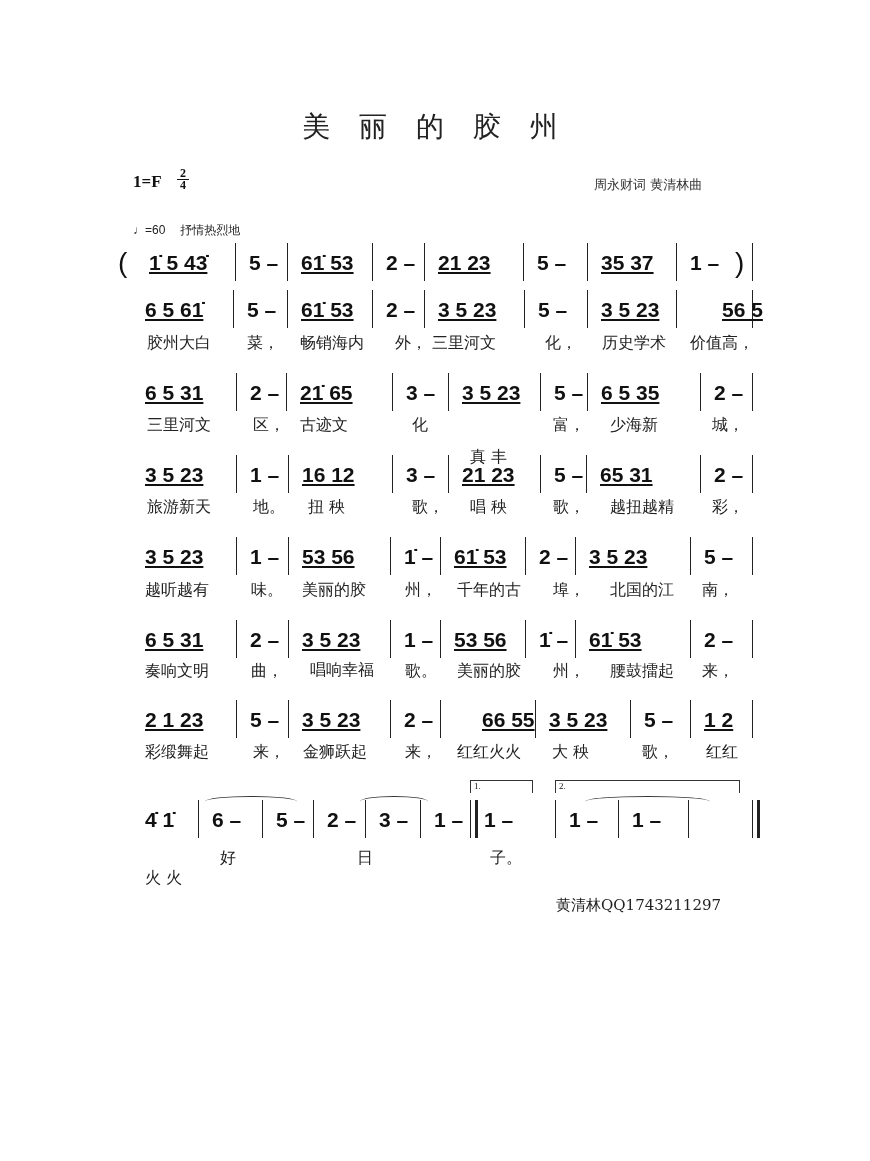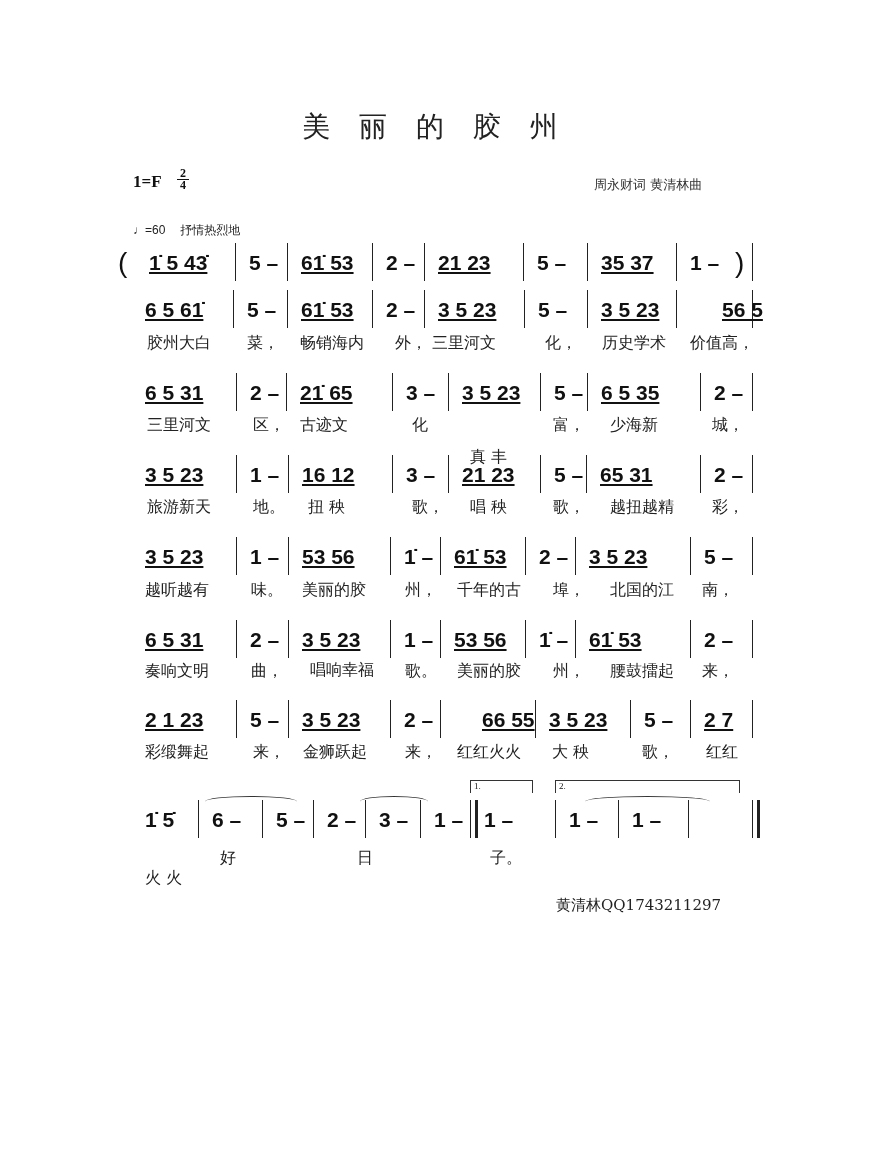--- a/index.html
+++ b/index.html
@@ -197,42 +197,42 @@
       <div class="bar" style="left: 630px; top: 0px; height: 38px;"></div>
       <div class="bar" style="left: 690px; top: 0px; height: 38px;"></div>
       <div class="bar" style="left: 752px; top: 0px; height: 38px;"></div>
       <div class="m notes" style="left: 145px; text-decoration: underline;">2 1 23</div>
       <div class="m notes" style="left: 250px; text-decoration: none;">5 –</div>
       <div class="m notes" style="left: 302px; text-decoration: underline;">3 5 23</div>
       <div class="m notes" style="left: 404px; text-decoration: none;">2 –</div>
       <div class="m notes" style="left: 454px; text-decoration: underline; margin-left: 28px;">66 55</div>
       <div class="m notes" style="left: 549px; text-decoration: underline;">3 5 23</div>
       <div class="m notes" style="left: 644px; text-decoration: none;">5 –</div>
-      <div class="m notes" style="left: 704px; text-decoration: underline;">2 7</div>
+      <div class="m notes" style="left: 704px; text-decoration: underline;">1 2</div>
     </div>
     <div class="lyrics" style="top: 742px; left: 145px;">彩缎舞起</div>
     <div class="lyrics" style="top: 742px; left: 253px;">来，</div>
     <div class="lyrics" style="top: 742px; left: 303px;">金狮跃起</div>
     <div class="lyrics" style="top: 742px; left: 405px;">来，</div>
     <div class="lyrics" style="top: 742px; left: 457px;">红红火火</div>
     <div class="lyrics" style="top: 742px; left: 552px;">大 秧</div>
     <div class="lyrics" style="top: 742px; left: 642px;">歌，</div>
     <div class="lyrics" style="top: 742px; left: 706px;">红红</div>
     <div class="row" style="top: 800px;">
       <div class="bar" style="left: 198px; top: 0px; height: 38px;"></div>
       <div class="bar" style="left: 262px; top: 0px; height: 38px;"></div>
       <div class="bar" style="left: 313px; top: 0px; height: 38px;"></div>
       <div class="bar" style="left: 365px; top: 0px; height: 38px;"></div>
       <div class="bar" style="left: 420px; top: 0px; height: 38px;"></div>
       <div class="bar dbl" style="left: 470px; top: 0px; height: 38px;"></div>
       <div class="bar" style="left: 555px; top: 0px; height: 38px;"></div>
       <div class="bar" style="left: 618px; top: 0px; height: 38px;"></div>
       <div class="bar" style="left: 688px; top: 0px; height: 38px;"></div>
       <div class="bar dbl" style="left: 752px; top: 0px; height: 38px;"></div>
-      <div class="m notes" style="left: 145px; text-decoration: none;">1̇ 5̇</div>
+      <div class="m notes" style="left: 145px; text-decoration: none;">4̇ 1̇</div>
       <div class="m notes" style="left: 212px; text-decoration: none;">6 –</div>
       <div class="m notes" style="left: 276px; text-decoration: none;">5 –</div>
       <div class="m notes" style="left: 327px; text-decoration: none;">2 –</div>
       <div class="m notes" style="left: 379px; text-decoration: none;">3 –</div>
       <div class="m notes" style="left: 434px; text-decoration: none;">1 –</div>
       <div class="m notes" style="left: 484px; text-decoration: none;">1 –</div>
       <div class="m notes" style="left: 569px; text-decoration: none;">1 –</div>
       <div class="m notes" style="left: 632px; text-decoration: none;">1 –</div>
       <div class="ending" style="left: 470px; top: -20px; width: 58px;">1.</div>
       <div class="ending" style="left: 555px; top: -20px; width: 180px;">2.</div>

